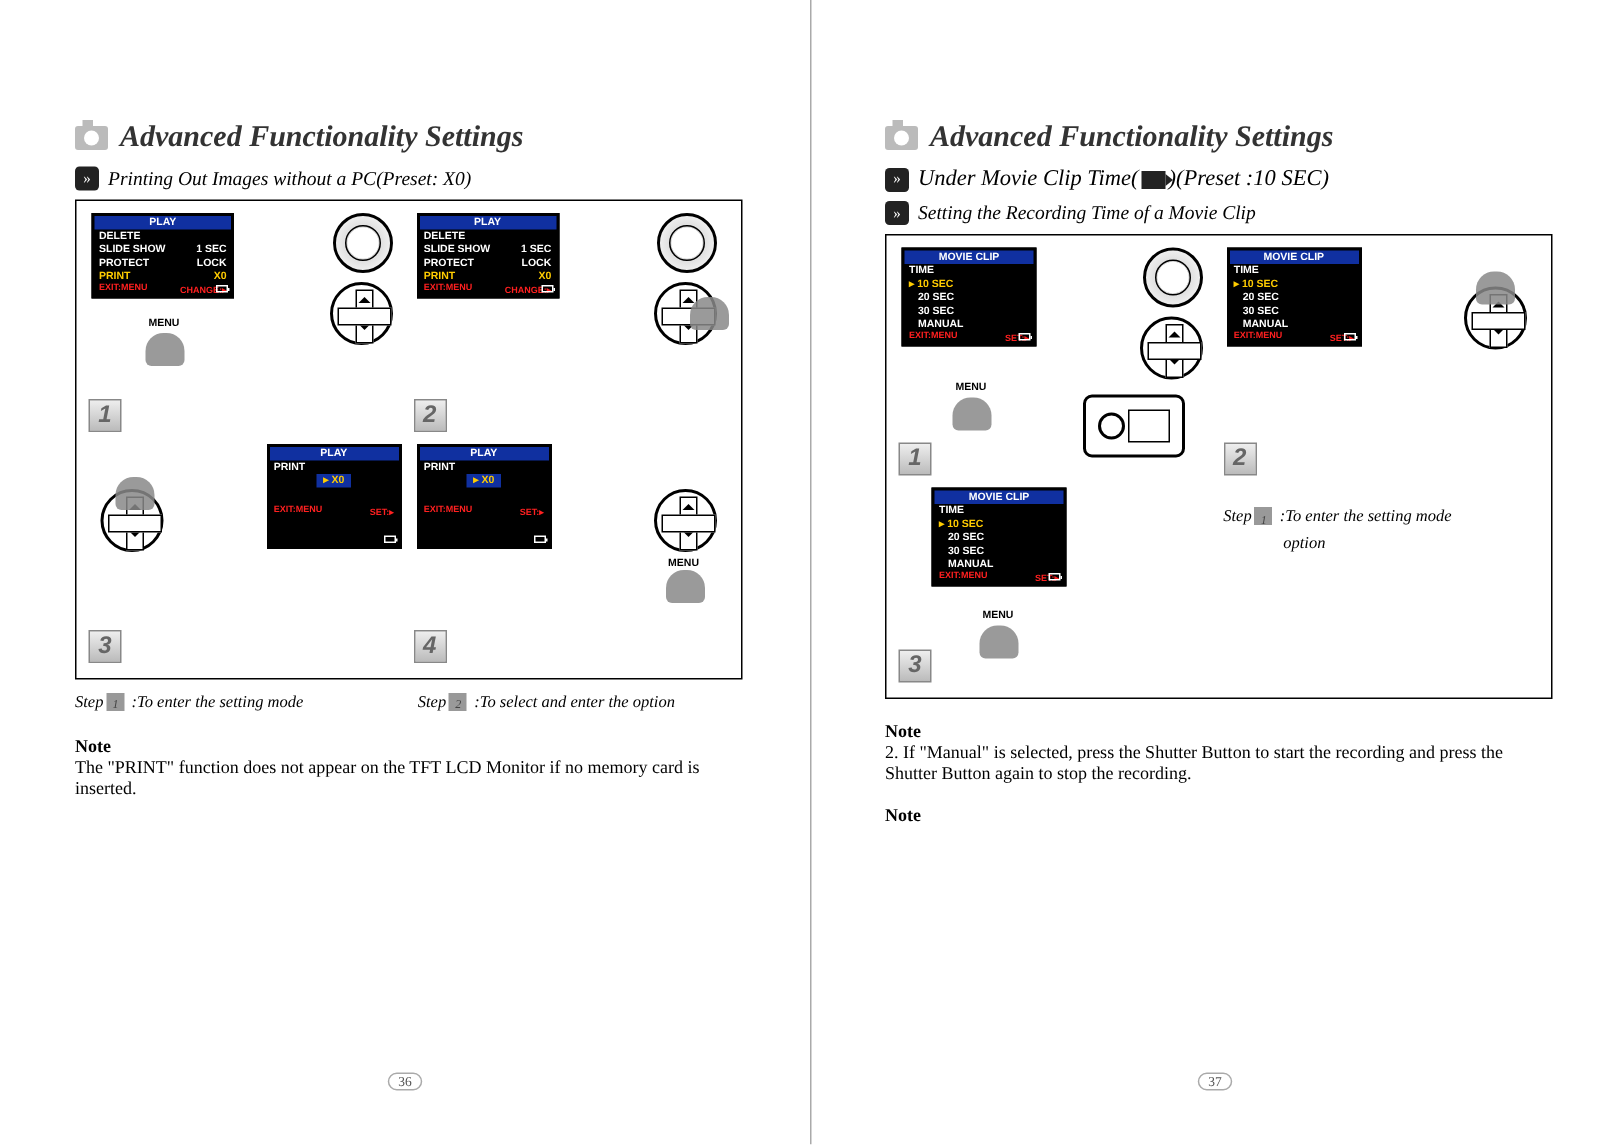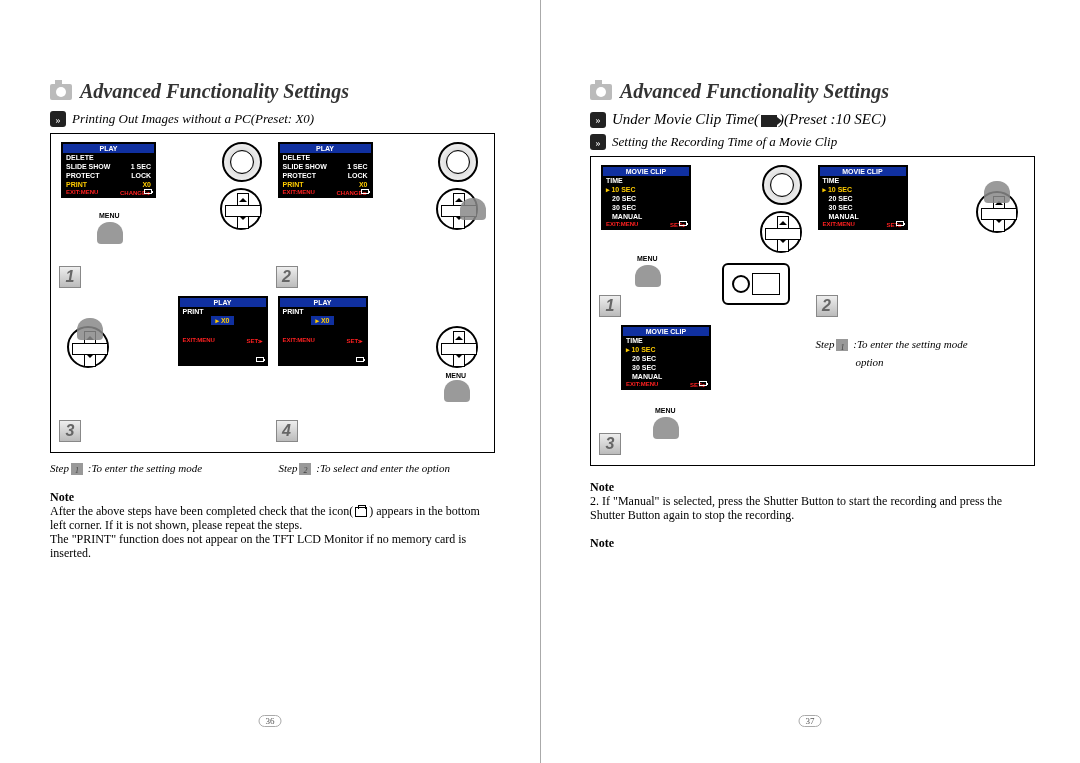--- a/index.html
+++ b/index.html
@@ -442,23 +442,20 @@
 
   <div class="steps">
     <div class="srow">
       <div class="step"><span>Step</span><span class="bn">1</span> :<span>To enter the setting mode</span></div>
       <div class="step"><span>Step</span><span class="bn">2</span> :<span>To select and enter the option</span></div>
     </div>
   </div>
 
   <div class="note-block">
     <div class="note-h">Note</div>
-    <div>
-      <span>After the above steps have been completed check that the icon(</span><span class="print-icon"></span><span>) appears in the bottom left corner. If it is not shown, please repeat the steps.</span>
-    </div>
     <div>The "PRINT" function does not appear on the TFT LCD Monitor if no memory card is inserted.</div>
   </div>
 
   <div class="pagenum">36</div>
 </div>
 
 <div class="divider"></div>
 
 <div class="page">
   <div class="title-row">

